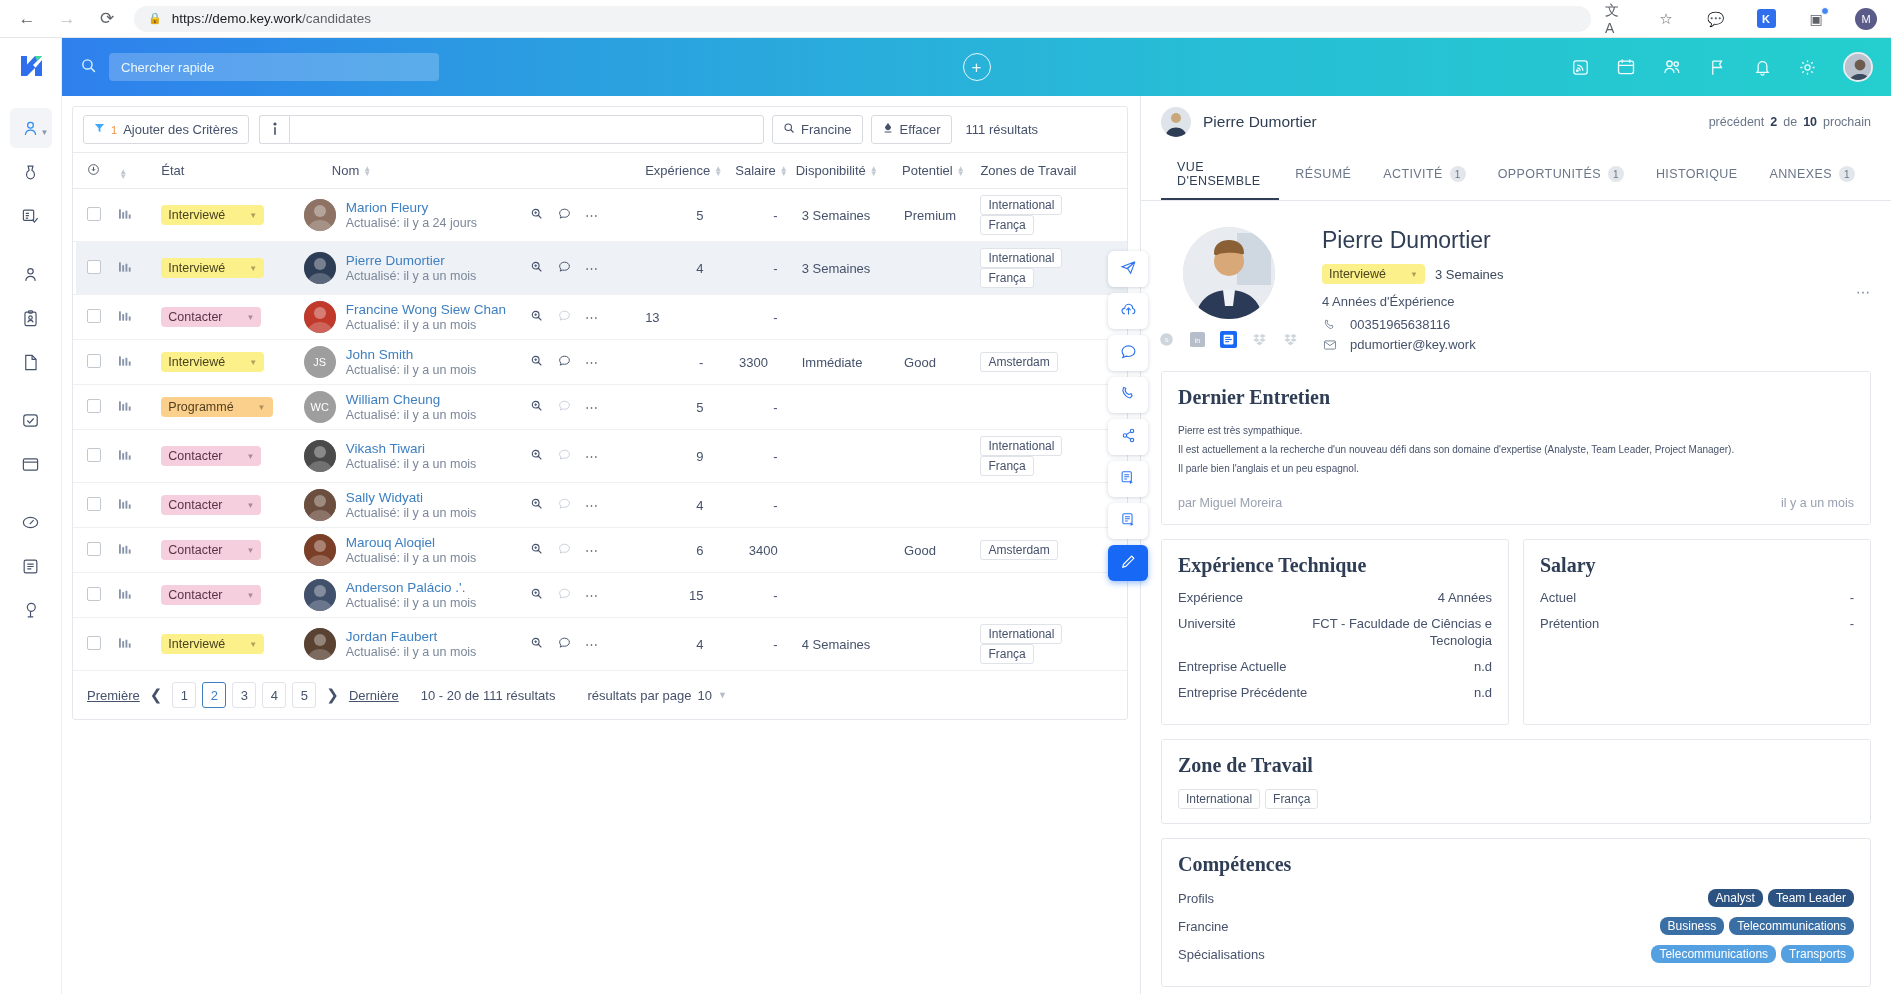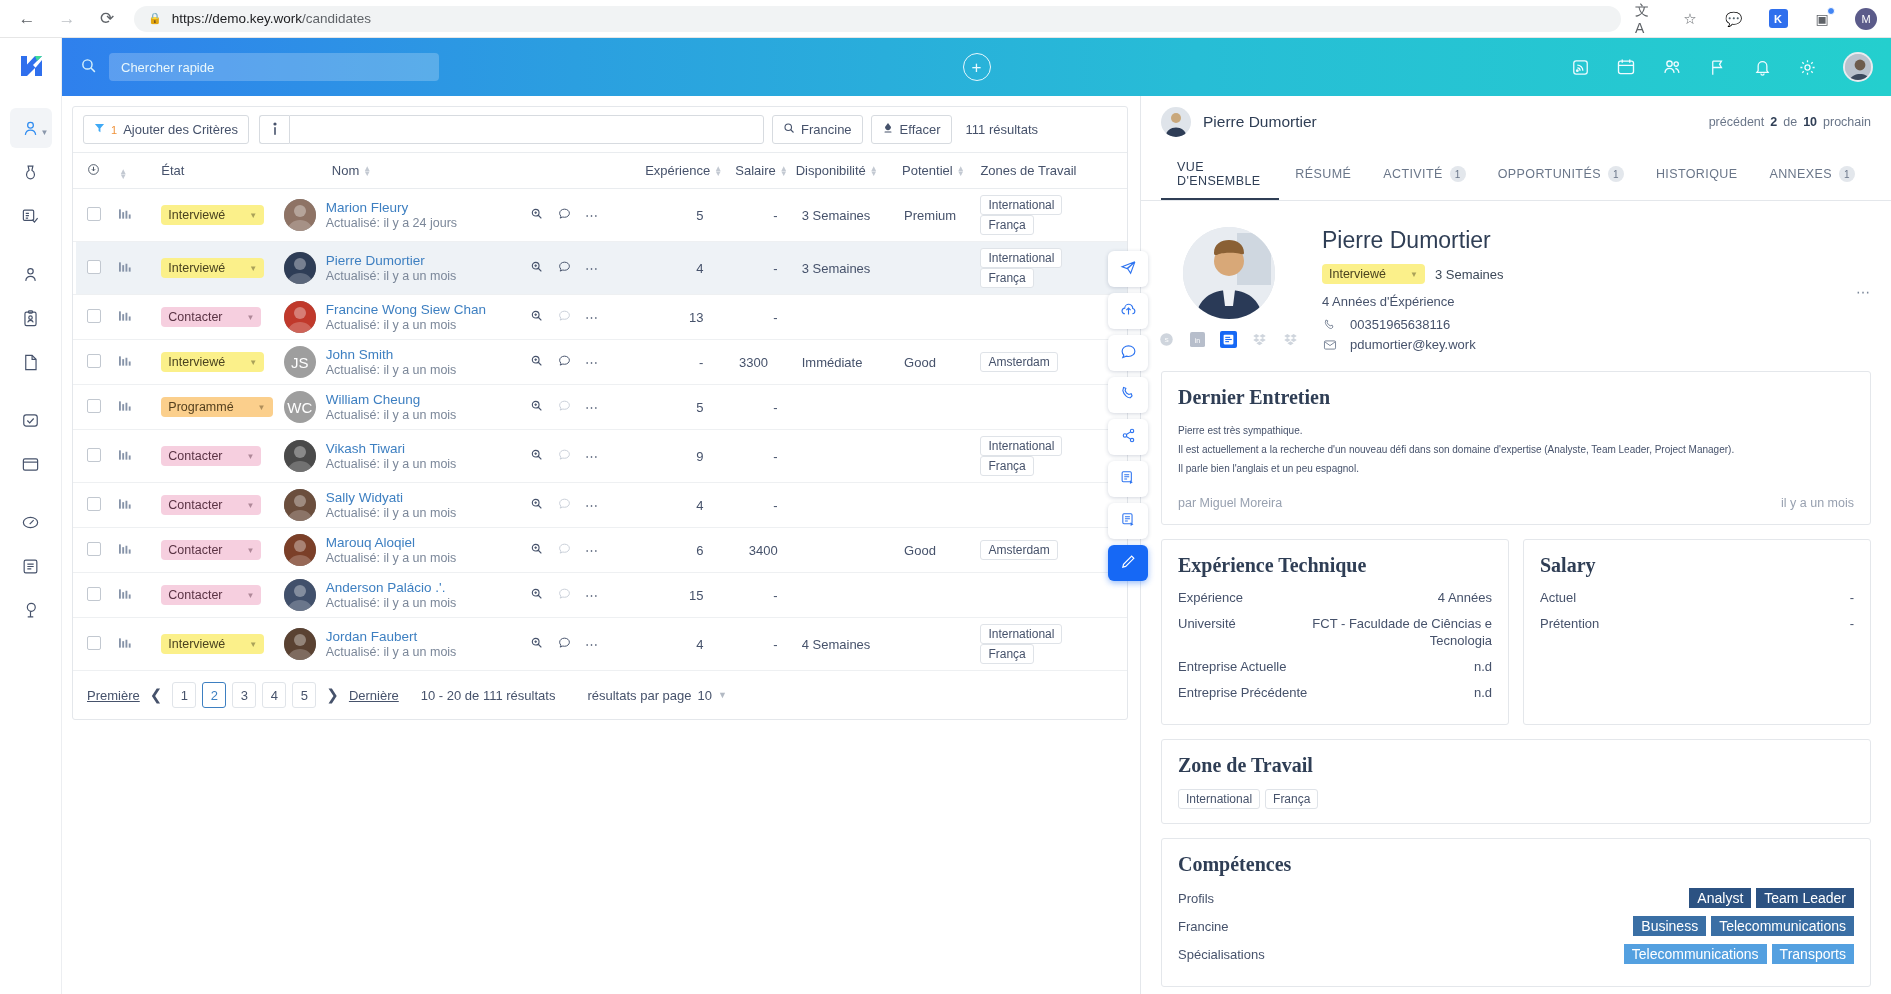--- a/index.html
+++ b/index.html
@@ -14,21 +14,21 @@
   .browser-bar { height:38px; background:#fff; display:flex; align-items:center;
                  padding:0 14px; gap:14px; border-bottom:1px solid #e6e6e6; }
   .nav-btn { width:26px; height:26px; display:flex; align-items:center; justify-content:center;
              color:#5f6368; font-size:17px; border-radius:50%; cursor:default; }
   .nav-btn.disabled { color:#bdc1c6; }
   .url-pill { flex:1; height:26px; background:#f1f3f4; border-radius:13px;
               display:flex; align-items:center; padding:0 14px; gap:10px; max-width:1560px; }
   .url-pill .lock { font-size:11px; color:#5f6368; }
   .url-text { font-size:13.5px; color:#202124; white-space:nowrap; }
   .url-text .path { color:#5f6368; }
-  .chrome-icons { display:flex; align-items:flex-end; gap:22px; margin-left:auto; }
+  .chrome-icons { display:flex; align-items:flex-end; gap:28px; margin-left:auto; }
   .ci { width:22px; height:22px; display:flex; align-items:center; justify-content:center;
         color:#5f6368; font-size:14px; position:relative; }
   .ci.star { color:#5f6368; font-size:15px; }
   .ci-sq { width:19px; height:19px; border-radius:3px; color:#fff; font-size:11px;
            display:flex; align-items:center; justify-content:center; font-weight:bold; }
   .ci-avatar { width:22px; height:22px; border-radius:50%; background:#5b5b8a; color:#fff;
                font-size:11px; display:flex; align-items:center; justify-content:center; }
   .badge-dot { position:absolute; top:-1px; right:-2px; width:8px; height:8px;
                border-radius:50%; background:#4285f4; border:1px solid #fff; }
 
@@ -97,21 +97,21 @@
   .cb { width:14px; height:14px; border:1px solid #c2c8d0; border-radius:2px; background:#fff; display:inline-block; }
   .bars-ico { color:#8693a8; letter-spacing:-1px; font-size:12px; }
   .pill { display:inline-flex; align-items:center; gap:24px; border-radius:4px;
           padding:3px 7px; font-size:12.5px; white-space:nowrap; }
   .pill .pcaret { font-size:8px; opacity:.45; }
   .pill.interviewe { background:#fbf08a; color:#4a4320; }
   .pill.contacter  { background:#f6cfdf; color:#5a3344; }
   .pill.programme  { background:#fbcf8c; color:#54401e; }
   .avatar { width:32px; height:32px; border-radius:50%; overflow:hidden; flex-shrink:0;
             display:flex; align-items:center; justify-content:center; color:#fff;
-            font-size:15px; background:#9e9e9e; }
+            font-size:11px; background:#9e9e9e;margin-left:20px; }
   .name-cell { display:flex; align-items:center; gap:10px; }
   .cname { color:#3d7fc1; font-size:13.5px; line-height:15px; }
   .cmeta { color:#7b8799; font-size:12.5px; line-height:15px; }
   .row-ico { color:#46526b; font-size:13px; display:inline-block; width:24px; text-align:center; }
   .row-ico.faded { color:#c9cfd8; }
   .zone-tag { display:inline-block; border:1px solid #dfe3e8; border-radius:3px;
               padding:2px 7px; font-size:12px; color:#46526b; background:#fff; margin-right:5px;
               white-space:nowrap; }
 
   .pager { display:flex; align-items:center; gap:10px; padding:11px 14px; font-size:13px; color:#46526b; }
@@ -168,21 +168,21 @@
   .note-foot { display:flex; justify-content:space-between; margin-top:18px;
                font-size:12.5px; color:#98a1b0;gap:25px; }
   .two-col { display:flex; gap:14px; }
   .two-col .card { flex:1; margin-bottom:14px; }
   .kv { display:flex; justify-content:space-between; gap:16px; font-size:13px;
         color:#46526b; margin-bottom:9px; line-height:17px; }
   .kv .val { text-align:right; color:#46526b; }
   .skill-row { display:flex; justify-content:space-between; align-items:center;
                font-size:13px; color:#46526b; margin-bottom:8px; min-height:20px; }
   .chips { display:flex; gap:5px; flex-wrap:wrap; justify-content:flex-end; }
-  .chip { border-radius:0; padding:2px 8px; font-size:14px; color:#fff; white-space:nowrap; }
+  .chip { border-radius:8px; padding:2px 8px; font-size:12px; color:#fff; white-space:nowrap; }
 </style>
 </head>
 <body>
 
 <div class="browser-bar">
   <div class="nav-btn">←</div>
   <div class="nav-btn disabled">→</div>
   <div class="nav-btn">⟳</div>
   <div class="url-pill">
     <span class="lock">🔒</span>
@@ -555,21 +555,21 @@
       <span class="row-ico"><svg width="13" height="13" viewBox="0 0 24 24" fill="none" stroke="currentColor" stroke-width="2.1">
                       <circle cx="10.5" cy="10.5" r="6.2"></circle>
                       <path d="M15.2 15.2L21 21"></path>
                       <path d="M8 10.5h5M10.5 8v5" stroke-width="1.7"></path>
                     </svg></span>
       <span class="row-ico faded"><svg width="13" height="13" viewBox="0 0 24 24" fill="none" stroke="currentColor" stroke-width="1.8">
                       <path d="M21 11.5c0 4.2-4 7.5-9 7.5-1.1 0-2.2-.2-3.1-.5L4 20.5l1.4-3.5C3.9 15.5 3 13.6 3 11.5 3 7.3 7 4 12 4s9 3.3 9 7.5z"></path>
                     </svg></span>
       <span class="row-ico" style="letter-spacing:1px">⋯</span>
     </td>
-    <td style="text-align:right;padding-right:22px">13</td>
+    <td style="text-align:left;padding-right:22px">13</td>
     <td style="text-align:right;padding-right:14px">-</td>
     <td style="padding-left:10px"></td>
     <td style="padding-left:6px"></td>
     <td></td>
               </tr>
               <tr>
     <td style="padding-left:14px"><span class="cb"></span></td>
     <td><span class="bars-ico"><svg width="13" height="12" viewBox="0 0 14 12" fill="#8693a8">
                       <rect x="0" y="1" width="2" height="10"></rect>
                       <rect x="3.5" y="4" width="2" height="7"></rect>

